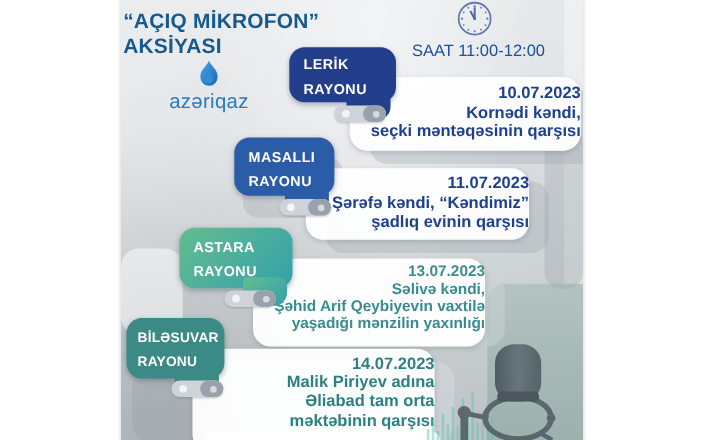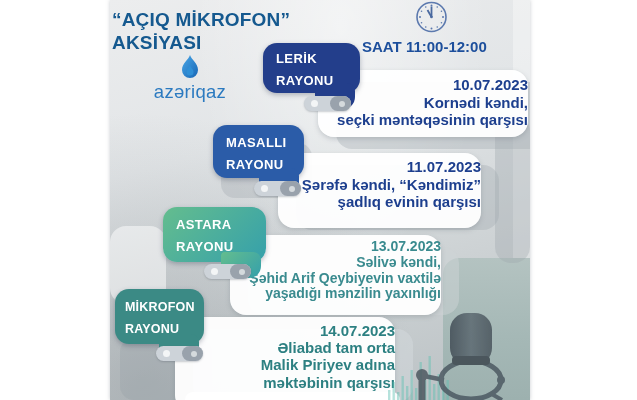--- a/index.html
+++ b/index.html
@@ -23,34 +23,34 @@
   .ghost-b { left:0;  top:226px; width:56px; height:78px;  background:rgba(255,255,255,.5); }
   .ghost-c { left:10px; top:338px; width:92px; height:62px; border-radius:14px; background:rgba(150,158,164,.30); }
   .ghost-d { left:111px; top:143px; width:91px; height:55px; border-radius:14px; background:rgba(150,158,164,.28); }
 
   .title { position:absolute; left:2px; top:8px; width:182px; z-index:5; text-align:left;
     color:#15598f; font-weight:bold; font-size:19px; line-height:23px; letter-spacing:.2px; }
   .brand { position:absolute; left:30px; top:55px; width:100px; z-index:5; text-align:center; }
   .brand svg { display:block; margin:0 auto; }
   .brand-name { color:#2b7ac0; font-weight:normal; font-size:18.5px; letter-spacing:.3px; margin-top:2px; }
   .clock { position:absolute; left:305px; top:1px; z-index:5; }
-  .time { position:absolute; left:252px; top:38px; width:146px; z-index:5; text-align:left;
-    color:#1d4f9c; font-weight:bold; font-size:15px; }
+  .time { position:absolute; left:252px; top:38px; width:146px; z-index:5; text-align:center;
+    color:#1d4f9c; font-weight:normal; font-size:15px; }
 
   .cshadow { position:absolute; border-radius:16px; z-index:2; }
   .sh0 { left:226px; top:82px;  width:210px; height:67px; background:rgba(160,168,174,.35); }
   .sh1 { left:186px; top:165px; width:203px; height:65px; background:rgba(160,168,174,.35); }
   .sh2 { left:138px; top:247px; width:211px; height:68px; background:rgba(205,211,214,.50); }
   .sh3 { left:83px;  top:329px; width:220px; height:73px; background:rgba(212,217,220,.55); }
 
   .card { position:absolute; background:rgba(255,255,255,.95); border-radius:16px; z-index:3;
     text-align:right; box-shadow:0 2px 5px rgba(100,110,120,.28); font-weight:bold; }
   .card div { white-space:nowrap; }
   .c0 { left:208px; top:70px;  width:210px; height:67px; padding-top:6px;  font-size:15px;   line-height:17.5px; }
-  .c1 { left:168px; top:153px; width:203px; height:75px; padding-top:5px;  font-size:15px;   line-height:17.5px; }
+  .c1 { left:168px; top:153px; width:203px; height:65px; padding-top:5px;  font-size:15px;   line-height:17.5px; }
   .c2 { left:120px; top:235px; width:211px; height:80px; padding-top:4px;  font-size:14px;   line-height:15.8px; }
   .c3 { left:65px;  top:317px; width:220px; height:94px; padding-top:5px;  font-size:15px;   line-height:17.2px; }
   .navy  { color:#1d3f8e; }
   .tealA { color:#3a8b8f; }
   .tealB { color:#2d8082; }
   .c4 { left:75px; top:392px; width:215px; height:8px; border-radius:12px 12px 0 0;
         background:rgba(255,255,255,.9); z-index:3; position:absolute; }
 
   .badge { position:absolute; border-radius:14px; z-index:6; padding:7px 0 0 13px;
     box-shadow:0 2px 5px rgba(60,70,90,.35); }
@@ -211,26 +211,26 @@
       <div>RAYONU</div>
     </div>
     <div class="strap s2">
       <span class="seg"></span>
       <span class="hole"></span>
       <span class="hole2"></span>
     </div>
 
     <div class="card c3 tealB">
       <div>14.07.2023</div>
+      <div>Malik Piriyev adına</div>
       <div>Əliabad tam orta</div>
-      <div>Malik Piriyev adına</div>
       <div>məktəbinin qarşısı</div>
     </div>
     <div class="badge b3">
-      <div>MİKROFON</div>
+      <div>BİLƏSUVAR</div>
       <div>RAYONU</div>
     </div>
     <div class="strap s3">
       <span class="seg"></span>
       <span class="hole"></span>
       <span class="hole2"></span>
     </div>
 
     <div class="c4"></div>
   </div>

